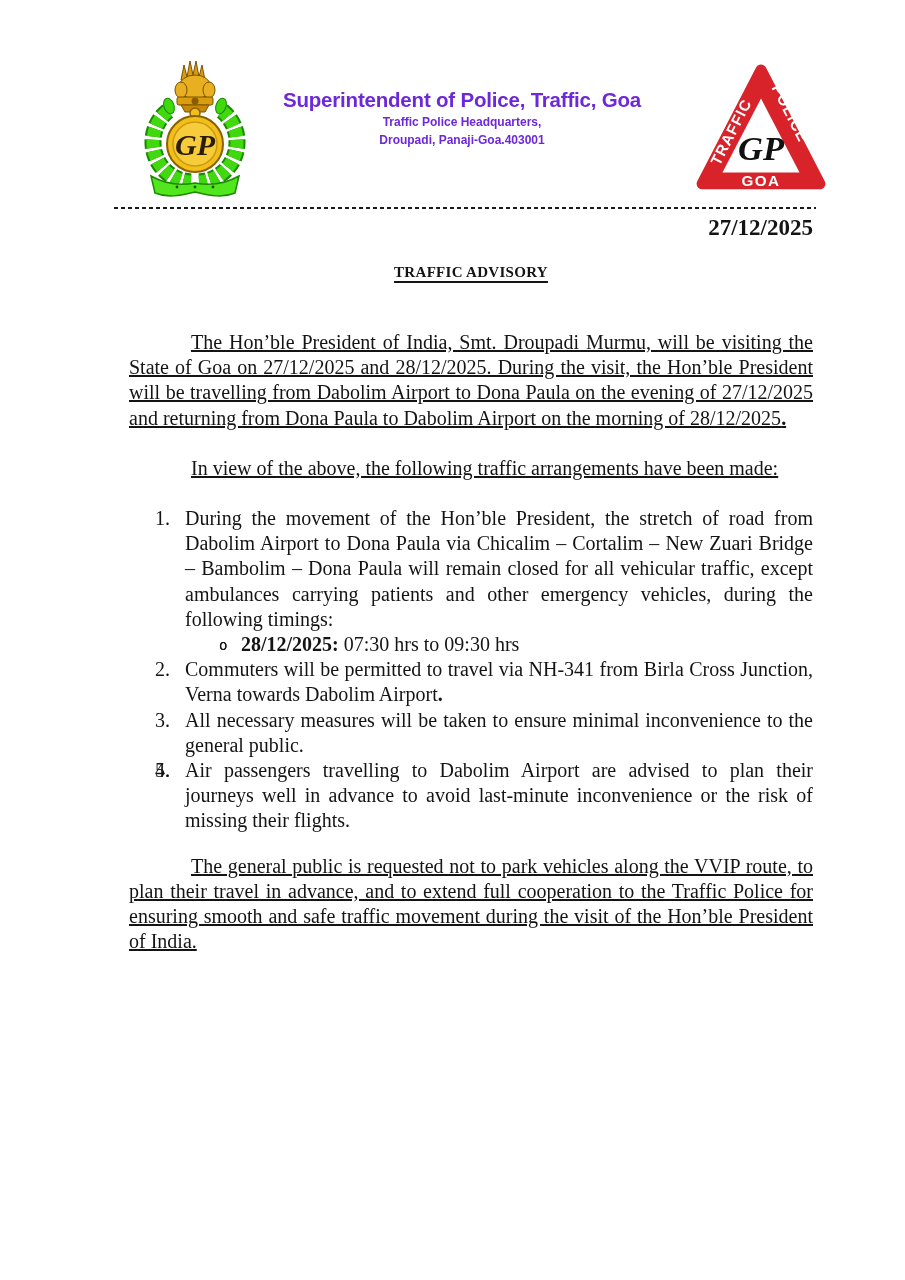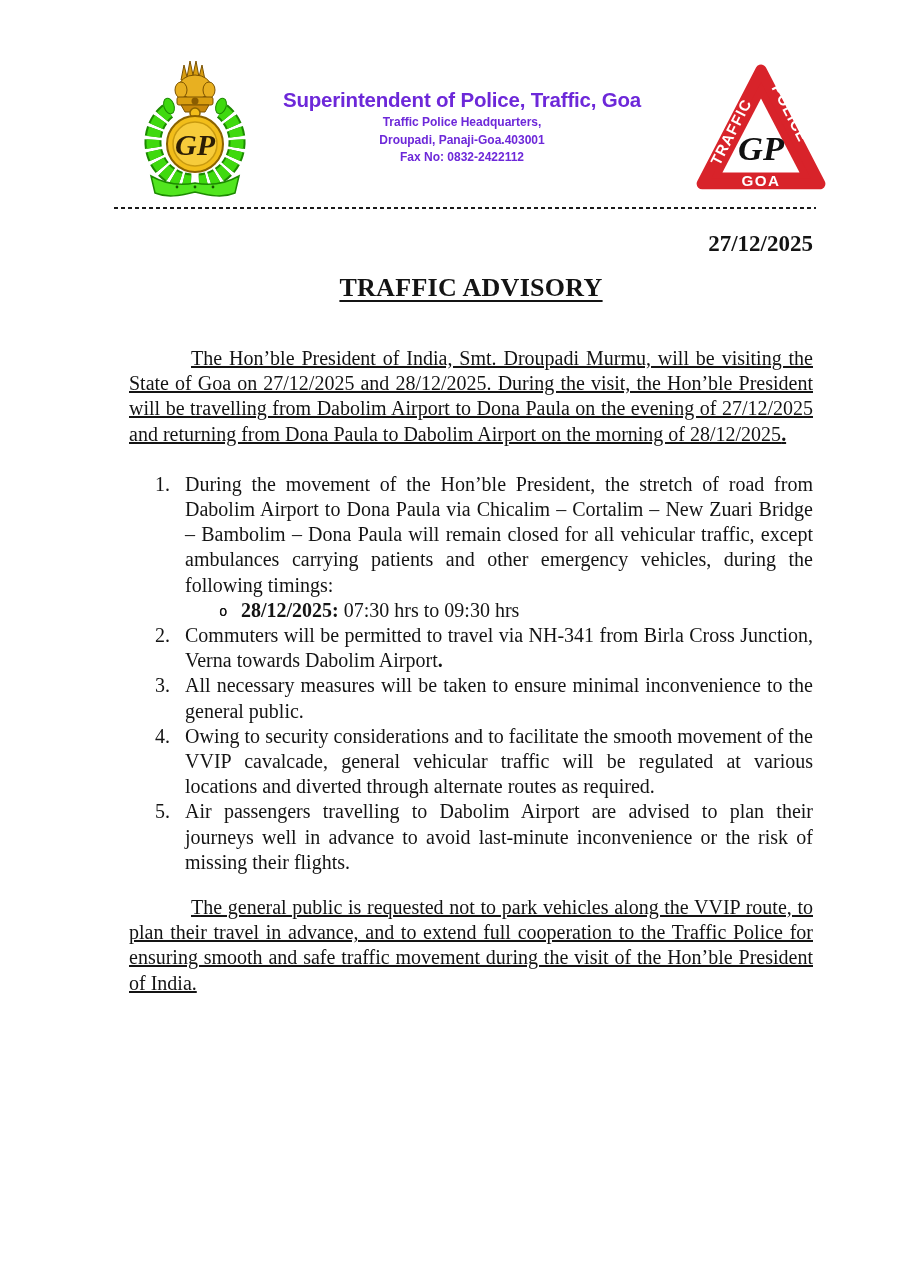--- a/index.html
+++ b/index.html
@@ -10,23 +10,23 @@
   .emblem-left{position:absolute;left:133px;top:56px;width:124px;height:146px;}
   .logo-right{position:absolute;left:690px;top:58px;width:142px;height:144px;}
   .header-text{position:absolute;left:120px;top:88px;width:684px;text-align:center;
                font-family:"Liberation Sans",sans-serif;font-weight:bold;color:#6d28d9;}
   .org-title{font-size:20.5px;line-height:24px;letter-spacing:-0.2px;margin-bottom:2px;}
   .addr{font-size:12px;line-height:17.6px;}
   .dashed-sep{position:absolute;left:114px;top:207px;width:702px;height:2px;
               background:repeating-linear-gradient(90deg,#1a1a1a 0 4px,transparent 4px 7px);}
 
   
-  .content{position:absolute;left:129px;top:230px;width:684px;}
+  .content{position:absolute;left:129px;top:214px;width:684px;}
   .doc-date{text-align:right;font-weight:bold;font-size:23px;line-height:28px;}
-  .doc-title{text-align:center;font-weight:bold;font-size:26px;line-height:28px;margin-top:16px;
+  .doc-title{text-align:center;font-weight:bold;font-size:15px;line-height:28px;margin-top:16px;
              letter-spacing:0.3px;}
   .doc-title span{text-decoration:underline;text-decoration-thickness:2px;text-underline-offset:4px;}
   .letter{margin-top:44px;font-size:20px;line-height:25.2px;text-align:justify;}
   .para{margin:0 0 25px 0;text-decoration:underline;}
   .indent{text-indent:62px;}
   .b{font-weight:bold;}
 
   ol.numlist{list-style:none;margin:0 0 20px 0;padding:0;}
   ol.numlist > li{position:relative;padding-left:56px;text-align:justify;}
   ol.numlist > li > .num{position:absolute;left:26px;}
@@ -73,21 +73,20 @@
       <circle cx="44" cy="131" r="1.4" fill="#155500"></circle>
       <circle cx="62" cy="131" r="1.4" fill="#155500"></circle>
       <circle cx="80" cy="131" r="1.4" fill="#155500"></circle>
     </g>
   </svg>
 
   <div class="header-text">
     <div class="org-title">Superintendent of Police, Traffic, Goa</div>
     <div class="addr">Traffic Police Headquarters,</div>
     <div class="addr">Droupadi, Panaji-Goa.403001</div>
-    <div class="addr">Fax No: 0832-2422112</div>
   </div>
 
   <svg class="logo-right" viewBox="0 0 140 142" xmlns="http://www.w3.org/2000/svg">
     <polygon points="70,12 128,124 12,124" fill="#d8232a" stroke="#d8232a" stroke-width="11" stroke-linejoin="round"></polygon>
     <polygon points="70,40 108,113 32,113" fill="#ffffff"></polygon>
     <text transform="translate(29,107) rotate(-63)" font-size="15" font-weight="bold" letter-spacing="1" font-family="Liberation Sans, sans-serif" fill="#ffffff">TRAFFIC</text>
     <text transform="translate(80,29) rotate(63)" font-size="15" font-weight="bold" letter-spacing="1" font-family="Liberation Sans, sans-serif" fill="#ffffff">POLICE</text>
     <text x="70" y="101" text-anchor="middle" font-size="34" font-style="italic" font-weight="bold" font-family="Liberation Serif, serif" fill="#111111">GP</text>
     <text x="70" y="126" text-anchor="middle" font-size="15" font-weight="bold" letter-spacing="1.5" font-family="Liberation Sans, sans-serif" fill="#ffffff">GOA</text>
   </svg>
@@ -95,27 +94,28 @@
   <div class="dashed-sep"></div>
 
   <div class="content">
     <div class="doc-date">27/12/2025</div>
     <div class="doc-title">
       <span>TRAFFIC ADVISORY</span>
     </div>
 
     <div class="letter">
       <p class="para indent"><span>The Hon’ble President of India, Smt. Droupadi Murmu, will be visiting the State of Goa on 27/12/2025 and 28/12/2025. During the visit, the Hon’ble President will be travelling from Dabolim Airport to Dona Paula on the evening of 27/12/2025 and returning from Dona Paula to Dabolim Airport on the morning of 28/12/2025</span><span class="b">.</span></p>
+      <p class="para indent">In view of the above, the following traffic arrangements have been made:</p>
       <ol class="numlist">
           <li><span class="num">1.</span><span><span>During the movement of the Hon’ble President, the stretch of road from Dabolim Airport to Dona Paula via Chicalim – Cortalim – New Zuari Bridge – Bambolim – Dona Paula will remain closed for all vehicular traffic, except ambulances carrying patients and other emergency vehicles, during the following timings:</span></span><ul class="subs">
               <li><span class="mark">o</span></li>
               <li><span class="mark">o</span><span><span class="b">28/12/2025:</span><span> 07:30 hrs to 09:30 hrs</span></span></li>
             </ul></li>
           <li><span class="num">2.</span><span><span>Commuters will be permitted to travel via NH-341 from Birla Cross Junction, Verna towards Dabolim Airport</span><span class="b">.</span></span></li>
           <li><span class="num">3.</span><span><span>All necessary measures will be taken to ensure minimal inconvenience to the general public.</span></span></li>
-          <li><span class="num">4.</span><span><span>Owing to security considerations and to facilitate the smooth movement of the VVIP cavalcade, general vehicular traffic will be regulated at various locations and diverted through alternate routes as required.</span></span></li>
+          <li><span class="num">4.</span></li>
           <li><span class="num">5.</span><span><span>Air passengers travelling to Dabolim Airport are advised to plan their journeys well in advance to avoid last-minute inconvenience or the risk of missing their flights.</span></span></li>
         </ol>
       <p class="para indent">The general public is requested not to park vehicles along the VVIP route, to plan their travel in advance, and to extend full cooperation to the Traffic Police for ensuring smooth and safe traffic movement during the visit of the Hon’ble President of India.</p>
     </div>
   </div>
 
 </div>
 
 </body></html>

